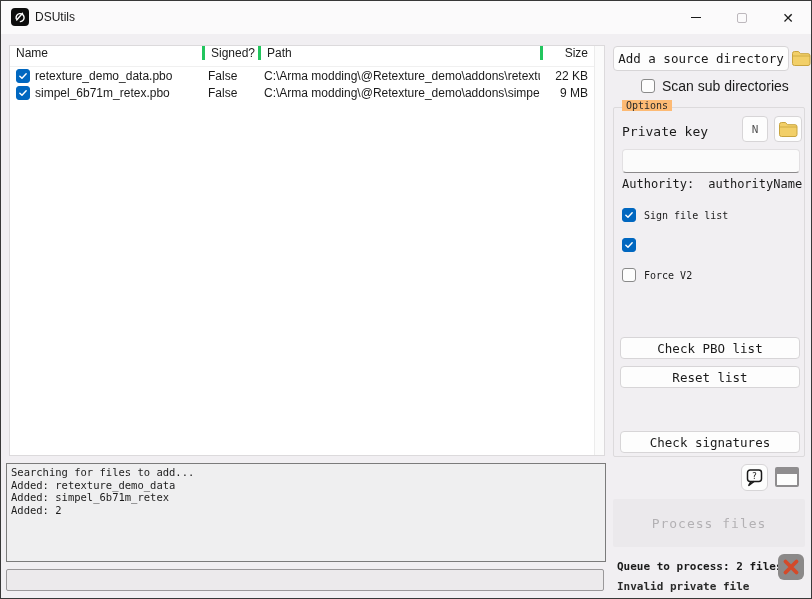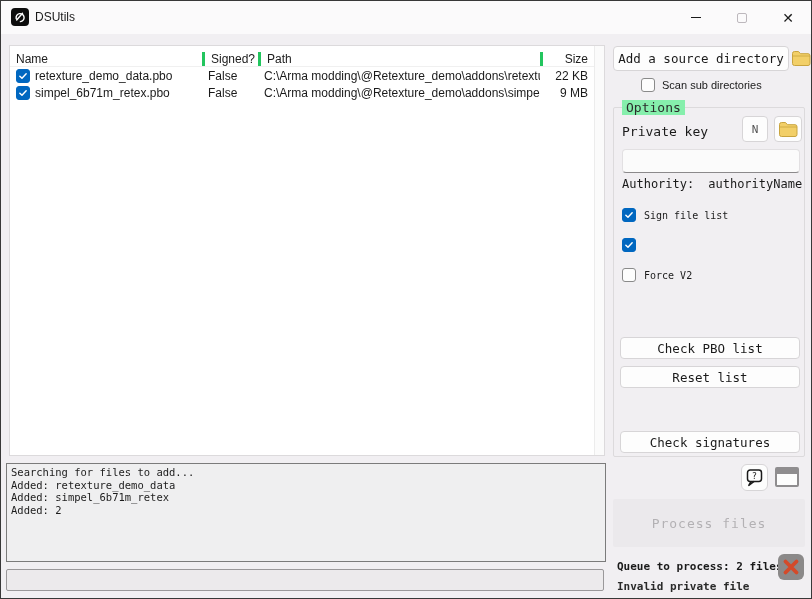--- a/index.html
+++ b/index.html
@@ -15,21 +15,21 @@
   .caption-btn { position:absolute; top:0; width:46px; height:33px; display:flex; align-items:center; justify-content:center; cursor:default; }
   .btn-min { right:92px; } .btn-max { right:46px; } .btn-close { right:0; }
   .min-glyph { width:10px; height:0; border-top:1px solid #1a1a1a; }
   .max-glyph { width:10px; height:10px; border:1px solid #bdb8bd; border-radius:2px; }
   .close-glyph { font-size:14px; color:#1a1a1a; line-height:1; }
   
   .file-table {
     position:absolute; left:8px; top:44px; width:596px; height:411px;
     background:#ffffff; border:1px solid #dcdadc; font-size:12px; color:#1a1a1a;
   }
-  .thead { display:flex; height:21px; align-items:flex-end; border-bottom:1px solid #f0f0f0; }
+  .thead { display:flex; height:21px; align-items:flex-start; border-bottom:1px solid #f0f0f0; }
   .th { padding:0 6px; color:#202020; position:relative; }
   .th + .th { border-left:3px solid #22c55e; }
   .col-name { width:192px; } .col-signed { width:56px; } .col-path { width:282px; }
   .col-size { width:54px; text-align:right; }
   .trow { display:flex; height:17px; align-items:center; }
   .td { padding:0 6px; overflow:hidden; white-space:nowrap; }
   .name-cell { display:flex; align-items:center; gap:5px; }
   .scroll-strip { position:absolute; right:0; top:0; width:10px; height:100%; background:#fbfbfb; border-left:1px solid #ececec; }
   
   .cb { width:14px; height:14px; border:1px solid #8a8a8a; border-radius:3px; background:#fdfdfd; flex:0 0 auto; display:flex; align-items:center; justify-content:center; }
@@ -51,23 +51,23 @@
   
   .panel { position:absolute; left:612px; top:0; width:193px; height:599px; font-family:"DejaVu Sans Mono", monospace; color:#1a1a1a; }
   .btn {
     background:#fdfdfd; border:1px solid #d7d5d7; border-radius:4px;
     font-family:"DejaVu Sans Mono", monospace; font-size:12.5px; color:#1a1a1a;
     display:flex; align-items:center; justify-content:center; cursor:default;text-align:center;
   }
   .add-src-btn { position:absolute; left:0px; top:45px; width:176px; height:25px; }
   .folder-icon svg { width:20px; height:17px; display:block; }
   .add-src-folder { position:absolute; left:178px; top:49px; }
-  .scan-row { position:absolute; left:28px; top:77px; display:flex; align-items:center; gap:7px; font-family:"Liberation Sans", sans-serif; font-size:11px; }
+  .scan-row { position:absolute; left:28px; top:77px; display:flex; align-items:center; gap:7px; font-family:"Liberation Sans", sans-serif; font-size:14px; }
   .groupbox { position:absolute; left:0; top:106px; width:192px; height:350px; border:1px solid #dcdadc; border-radius:2px; }
-  .group-label { position:absolute; left:8px; top:-8px; background:#86efac; padding:0 4px; font-size:13px; color:#2a2a2a; }
+  .group-label { position:absolute; left:8px; top:-8px; background:#fdba74; padding:0 4px; font-size:10px; color:#2a2a2a; }
   .pk-label { position:absolute; left:8px; top:16px; font-size:13px; }
   .n-btn { position:absolute; left:128px; top:8px; width:26px; height:26px; font-size:11px; color:#555; }
   .pk-folder-btn { position:absolute; left:160px; top:8px; width:28px; height:26px; }
   .pk-input {
     position:absolute; left:8px; top:41px; width:178px; height:24px;
     background:#fbfbfb; border:1px solid #e2e0e2; border-bottom:1px solid #8b898b; border-radius:4px;
     font-family:"DejaVu Sans Mono", monospace; font-size:12px; padding:0 6px; color:#1a1a1a; outline:none;
   }
   .authority-row { position:absolute; left:8px; top:66px; height:20px; display:flex; align-items:center; gap:14px; font-size:12px; }
   .opt-check { position:absolute; left:8px; display:flex; align-items:center; gap:8px; font-size:10px; }

